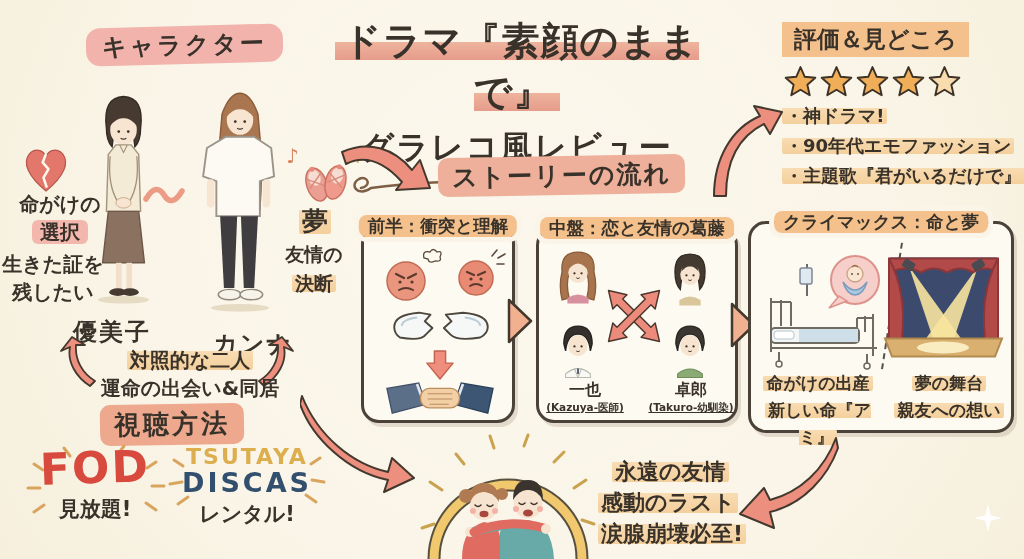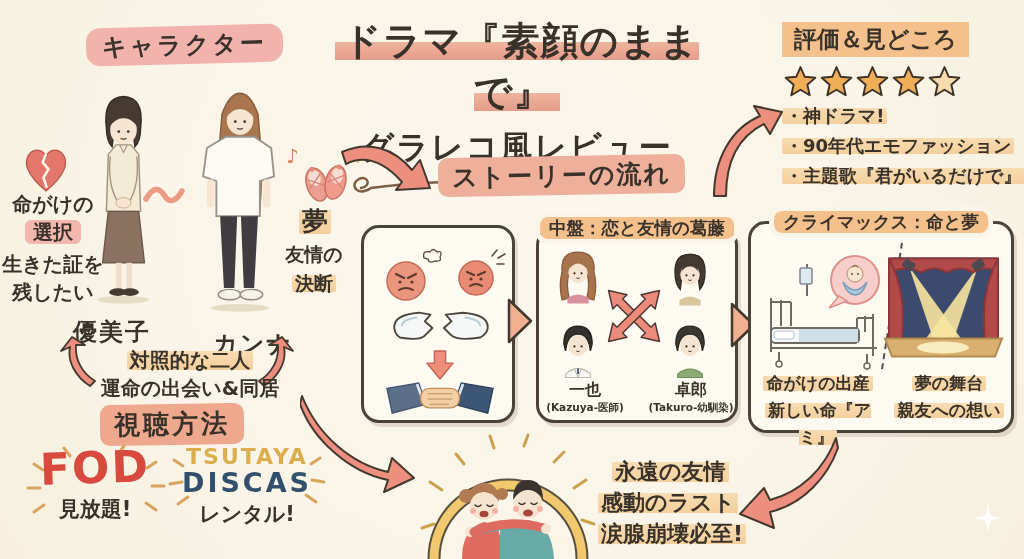--- a/index.html
+++ b/index.html
@@ -22,21 +22,21 @@
   
   .r-head{font-size:23px;font-weight:700;}
   .r-stars{display:flex;gap:3px;margin:8px 0 6px 2px;}
   .r-point{font-size:18px;font-weight:700;margin-top:6px;white-space:nowrap;}
   
   .panel{position:absolute;background:#fdfaf1;border:3px solid #4a4138;border-radius:18px;box-shadow:3px 4px 0 rgba(120,95,70,.18);}
   .panel-title{position:absolute;top:-14px;left:50%;transform:translateX(-50%);white-space:nowrap;font-weight:700;font-size:17.5px;z-index:3;}
   .panel-title .mark-orange{background:#f4c18c;border-radius:8px;padding:1px 9px;box-shadow:0 0 0 5px #faf5e8;}
   .cap{font-size:17px;font-weight:700;line-height:27px;}
   .mini-name{font-size:16px;font-weight:700;}
-  .mini-note{font-size:10.5px;font-weight:700;}
+  .mini-note{font-size:10.5px;font-weight:700;text-decoration:underline;}
   .divider-dash{position:absolute;border-left:2.5px dashed #55504a;height:128px;transform:rotate(9deg);}
   
   .t19{font-size:19px;font-weight:700;line-height:29px;}
   .t20{font-size:20px;font-weight:700;line-height:28px;}
   .name{font-size:24px;font-weight:700;letter-spacing:2px;}
   .yume{font-size:26px;font-weight:700;}
   .finale-line{font-size:22px;font-weight:700;line-height:31px;white-space:nowrap;}
   .story-head{font-size:25px;font-weight:700;letter-spacing:2px;}
   .view-head{font-size:26px;font-weight:700;letter-spacing:3px;}
   .char-head{font-size:24px;font-weight:700;letter-spacing:3px;}
@@ -127,21 +127,21 @@
 
   <svg class="abs" style="left:20px;top:144px;" width="52" height="52" viewBox="0 0 60 62">
     <path d="M30 56 C8 38 2 22 10 12 C17 4 27 7 30 15 C33 7 43 4 50 12 C58 22 52 38 30 56Z" fill="#e4776b" stroke="#b8574d" stroke-width="1.5"></path>
     <path d="M30 12 L26 22 L33 30 L27 40 L31 52" fill="none" stroke="#fdf8ec" stroke-width="3" stroke-linejoin="round"></path>
   </svg>
 
   <svg class="abs" style="left:143px;top:183px;" width="42" height="26" viewBox="0 0 42 26">
     <path d="M3 16 C10 4 16 4 21 12 C26 20 32 20 39 8" stroke="#ec9b85" stroke-width="5.5" fill="none" stroke-linecap="round"></path>
   </svg>
 
-  <div class="abs ctr" style="left:0px;top:190px;width:106px;">
+  <div class="abs ctr" style="left:7px;top:190px;width:106px;">
     <div class="t20">命がけの</div>
     <div class="t20"><span class="mark-pink-s">選択</span></div>
   </div>
   <div class="abs ctr" style="left:0px;top:250px;width:106px;">
     <div class="t20">生きた証を</div>
     <div class="t20">残したい</div>
   </div>
 
   <div class="abs note-glyph" style="left:286px;top:144px;">♪</div>
   <div class="abs spark-glyph" style="left:352px;top:150px;">+</div>
@@ -226,20 +226,21 @@
 
   <svg class="abs" style="left:706px;top:104px;" width="80" height="96" viewBox="0 0 80 96">
     <path d="M8 92 C8 54 26 24 54 12 L48 2 L76 8 L64 30 L58 20 C34 32 20 56 20 92 Z" fill="#ed8f7e" stroke="#43382d" stroke-width="2" stroke-linejoin="round"></path>
   </svg>
 
   <div class="abs" style="left:438px;top:156px;">
     <span class="badge-salmon story-head" style="background:#eeb09b;">ストーリーの流れ</span>
   </div>
 
   <div class="panel" style="left:361px;top:225px;width:154px;height:198px;">
+    <div class="panel-title"><span class="mark-orange">前半：衝突と理解</span></div>
     <svg class="abs" style="left:8px;top:20px;" width="138" height="56" viewBox="0 0 138 56">
       <path d="M52 10 Q50 2 58 4 Q61 -1 65 4 Q71 2 68 9 Q70 14 63 13 Q57 16 56 11 Z" fill="#fdf9ee" stroke="#5a4a3c" stroke-width="1.3"></path>
       <path d="M120 8 L125 2 M126 10 L133 6 M125 16 L132 16" stroke="#5a4a3c" stroke-width="1.6" stroke-linecap="round"></path>
       <circle cx="34" cy="33" r="19" fill="#ea957e" stroke="#c26b54" stroke-width="1.5"></circle>
       <path d="M24 26 L32 30 M44 26 L36 30" stroke="#5a3a2c" stroke-width="2.2" stroke-linecap="round"></path>
       <circle cx="28" cy="34" r="1.6" fill="#5a3a2c"></circle>
         <circle cx="40" cy="34" r="1.6" fill="#5a3a2c"></circle>
       <path d="M27 42 Q34 38 41 42" stroke="#5a3a2c" stroke-width="2" fill="none" stroke-linecap="round"></path>
       <circle cx="104" cy="30" r="17" fill="#e98b74" stroke="#c26b54" stroke-width="1.5"></circle>
       <path d="M95 24 L102 27 M113 24 L106 27" stroke="#5a3a2c" stroke-width="2.2" stroke-linecap="round"></path>

